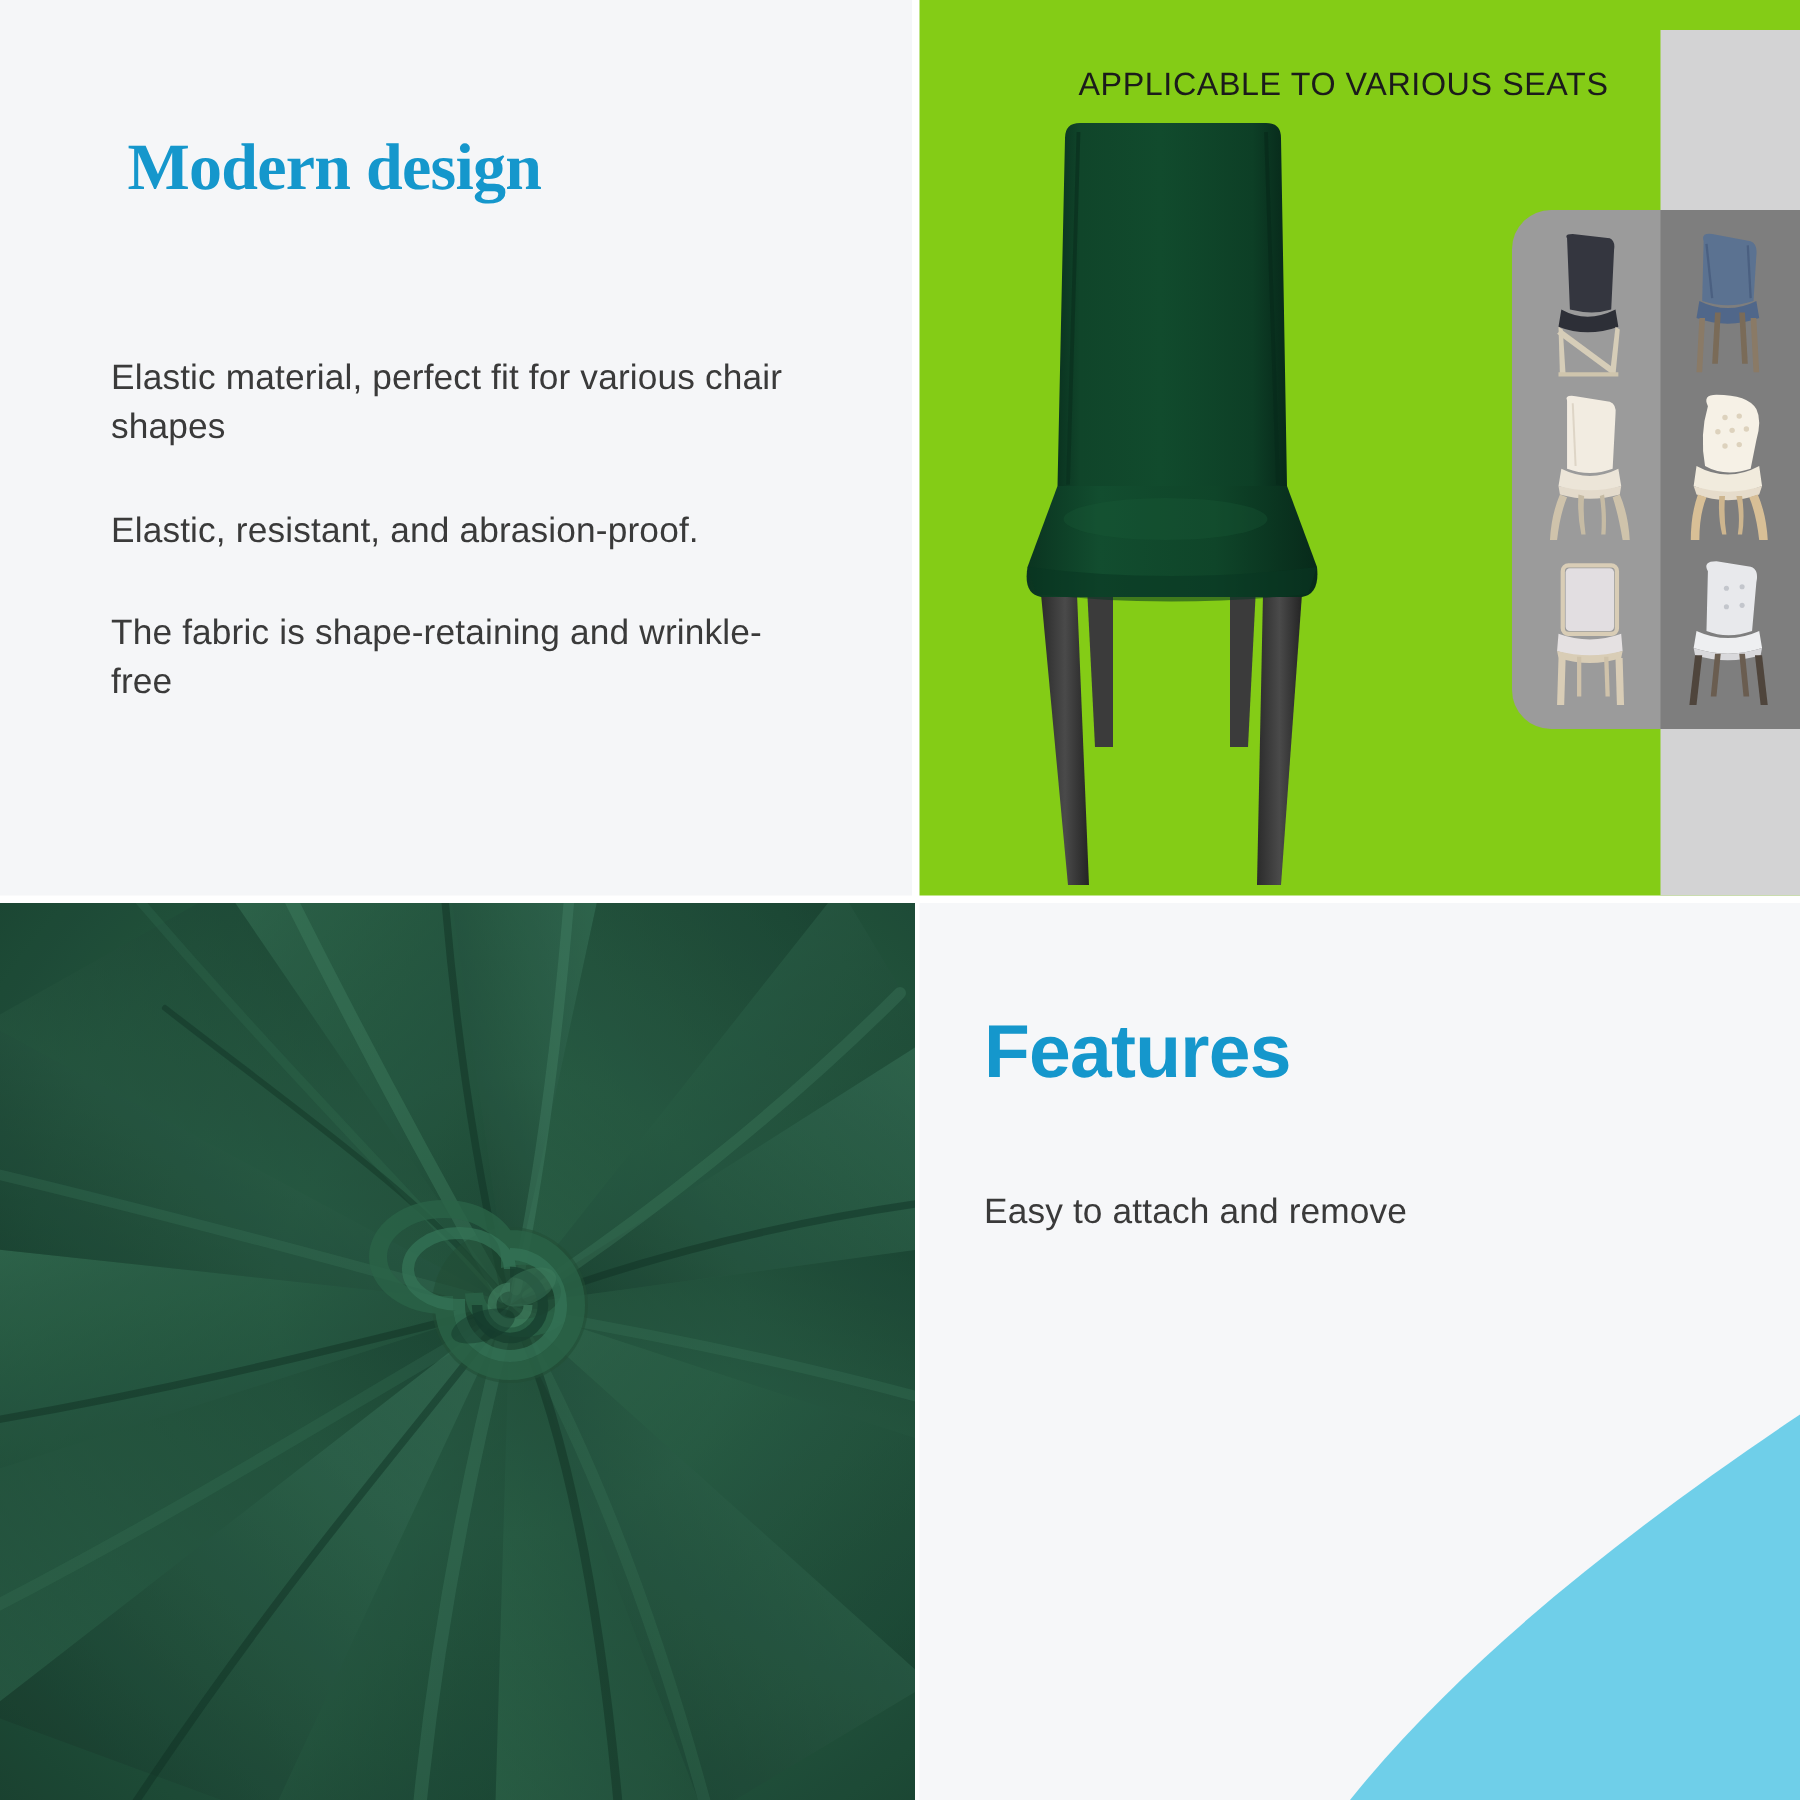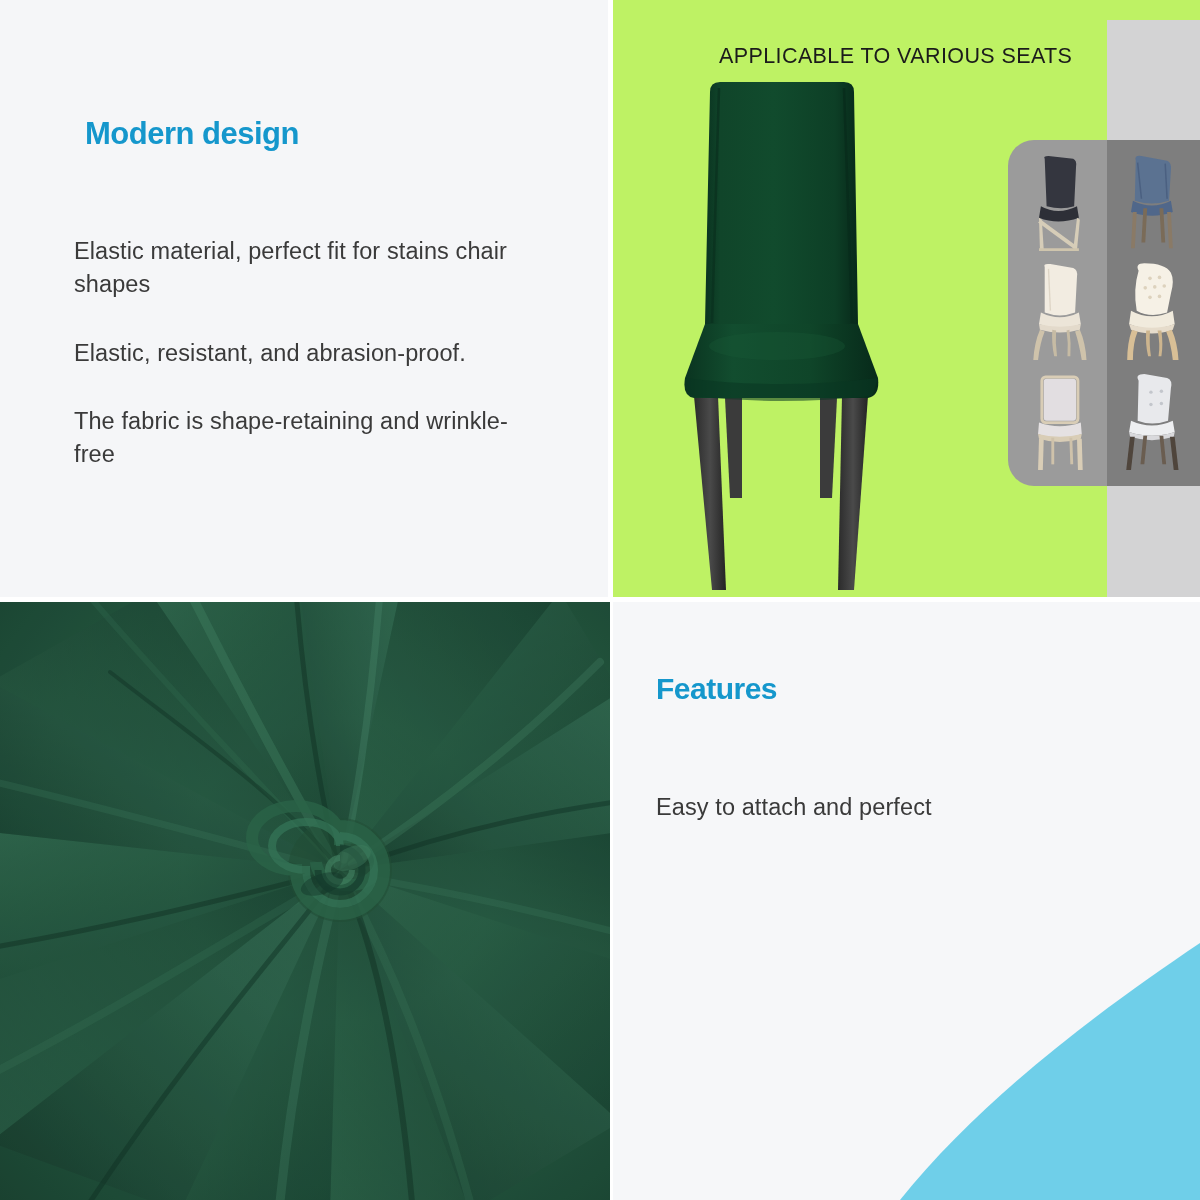--- a/index.html
+++ b/index.html
@@ -2,28 +2,28 @@
 <html><head>
 <meta charset="utf-8">
 <style>
   html,body{margin:0;padding:0;background:#ffffff;}
   body{width:1200px;height:1200px;overflow:hidden;font-family:"Liberation Sans",sans-serif;}
   #page{position:relative;width:1200px;height:1200px;background:#ffffff;overflow:hidden;}
 
   
   .quad{position:absolute;overflow:hidden;}
   #quad-tl{left:0;top:0;width:608px;height:597px;background:#f5f6f8;}
-  #quad-tr{left:613px;top:0;width:587px;height:597px;background:#bef264;}
+  #quad-tr{left:613px;top:0;width:587px;height:597px;background:#84cc16;}
   #quad-bl{left:0;top:602px;width:610px;height:598px;background:#23523d;}
   #quad-br{left:613px;top:602px;width:587px;height:598px;background:#f6f7f9;}
 
   
   .heading{position:absolute;font-weight:bold;letter-spacing:-.5px;color:#1597cc;}
-  #modern-design-heading{left:85px;top:116px;font-size:31px;}
-  #features-heading{left:656px;top:672px;font-size:30px;text-align:right;}
+  #modern-design-heading{left:85px;top:86px;font-size:44px;font-family:Liberation Serif, serif;}
+  #features-heading{left:656px;top:672px;font-size:50px;text-align:right;}
 
   .body-line{position:absolute;color:#3a3a3a;font-size:23.5px;line-height:33px;letter-spacing:.1px;}
   #md-p1{left:74px;top:235px;width:470px;}
   #md-p2{left:74px;top:337px;width:520px;}
   #md-p3{left:74px;top:405px;width:470px;}
 
   #ft-p1{left:656px;top:791px;}
   #ft-p2{left:656px;top:859px;}
   #ft-p3{left:656px;top:925px;}
 
@@ -41,21 +41,21 @@
   
   #cyan-curve{position:absolute;left:0;top:0;width:1200px;height:1200px;pointer-events:none;}
 </style>
 </head>
 <body>
 
 <div id="page">
 
   <div class="quad" id="quad-tl">
     <div class="heading" id="modern-design-heading">Modern design</div>
-    <div class="body-line" id="md-p1">Elastic material, perfect fit for stains chair shapes</div>
+    <div class="body-line" id="md-p1">Elastic material, perfect fit for various chair shapes</div>
     <div class="body-line" id="md-p2">Elastic, resistant, and abrasion-proof.</div>
     <div class="body-line" id="md-p3">The fabric is shape-retaining and wrinkle-free</div>
   </div>
 
   <div class="quad" id="quad-tr">
 
     <div style="position:absolute;left:494px;top:20px;width:93px;height:578px;background:#d3d3d4;"></div>
 
     <div id="applicable-title" style="left:106px;">APPLICABLE TO VARIOUS SEATS</div>
 
@@ -270,20 +270,20 @@
         <ellipse cx="352" cy="256" rx="20" ry="11" fill="#498a69" opacity="0.40" transform="rotate(-25 352 256)"></ellipse>
         <ellipse cx="322" cy="282" rx="22" ry="10" fill="#15382a" opacity="0.45" transform="rotate(-18 322 282)"></ellipse>
       </g>
 
       <rect width="610" height="598" fill="#0d2a1f" opacity="0.10"></rect>
     </svg>
   </div>
 
   <div class="quad" id="quad-br">
     <div class="heading" id="features-heading" style="left:43px;top:70px;">Features</div>
-    <div class="body-line" id="ft-p1" style="left:43px;top:189px;">Easy to attach and perfect</div>
+    <div class="body-line" id="ft-p1" style="left:43px;top:189px;">Easy to attach and remove</div>
   </div>
 
   <svg id="cyan-curve" viewBox="0 0 1200 1200">
     <path d="M1200,943 C1100,1010 980,1100 900,1200 L1200,1200 Z" fill="#6fcfe9"></path>
   </svg>
 
 </div>
 
 </body></html>

